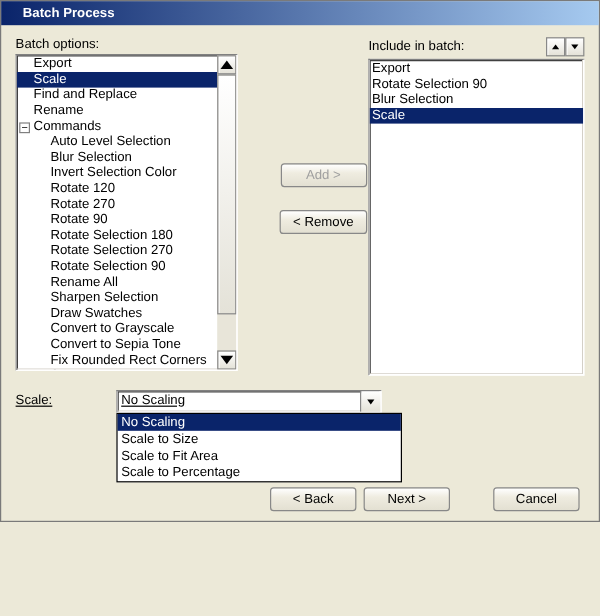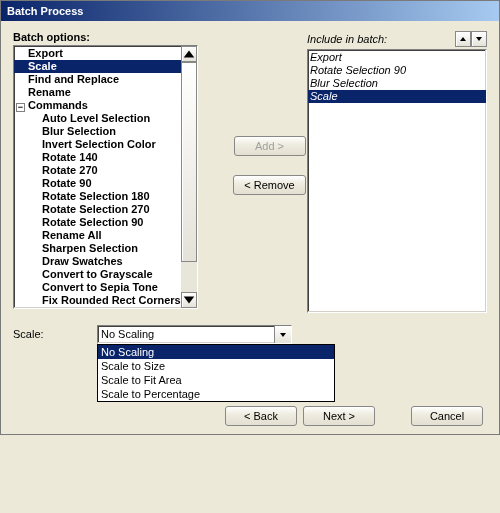--- a/index.html
+++ b/index.html
@@ -13,32 +13,32 @@
   .window {
     width: 500px;
     background: #ece9d8;
     border: 1px solid #7a7a7a;
     box-sizing: border-box;
   }
   .titlebar {
     background: linear-gradient(to right, #0a246a, #a6caf0);
     color: #fff;
     font-weight: bold;
-    padding: 4px 6px;
+    padding: 4px 18px;
     font-size: 11px;
   }
   .content {
     padding: 10px 12px 8px 12px;
   }
   .row-top {
     display: flex;
     align-items: flex-start;
   }
-  .left-col { width: 219px; font-weight: bold; }
-  .right-col { width: 180px; font-style: italic; }
+  .left-col { width: 219px; }
+  .right-col { width: 180px; }
   .mid-col {
     flex: 1;
     display: flex;
     flex-direction: column;
     align-items: center;
     padding-top: 105px;
     gap: 19px;
   }
   .label { margin-bottom: 2px; }
   .updown {
@@ -142,32 +142,33 @@
     border: 1px solid #888;
     border-radius: 3px;
     font-family: inherit;
     font-size: 11px;
     text-align: center;
     cursor: default;
   }
   .btn.disabled { color: #a0a0a0; }
   .bottom-section {
     margin-top: 12px;
+    text-decoration: underline;
   }
   .scale-row {
     display: flex;
     align-items: flex-start;
   }
   .scale-label {
     width: 84px;
     padding-top: 3px;
   }
   .combo-wrap {
     position: relative;
-    width: 195px;
+    width: 221px;
   }
   .combo {
     display: flex;
     height: 19px;
     border-top: 1px solid #808080;
     border-left: 1px solid #808080;
     border-right: 1px solid #fff;
     border-bottom: 1px solid #fff;
     box-shadow: inset -1px -1px 0 #d4d0c8, inset 1px 1px 0 #404040;
     background: #fff;
@@ -232,21 +233,21 @@
           <div class="list-inner">
             <ul id="batch-tree">
                 <li class="indent1"><span>Export</span></li>
                 <li class="indent1 selected"><span>Scale</span></li>
                 <li class="indent1"><span>Find and Replace</span></li>
                 <li class="indent1"><span>Rename</span></li>
                 <li><span class="tree-toggle">−</span><span>Commands</span></li>
                 <li class="indent2"><span>Auto Level Selection</span></li>
                 <li class="indent2"><span>Blur Selection</span></li>
                 <li class="indent2"><span>Invert Selection Color</span></li>
-                <li class="indent2"><span>Rotate 140</span></li>
+                <li class="indent2"><span>Rotate 120</span></li>
                 <li class="indent2"><span>Rotate 270</span></li>
                 <li class="indent2"><span>Rotate 90</span></li>
                 <li class="indent2"><span>Rotate Selection 180</span></li>
                 <li class="indent2"><span>Rotate Selection 270</span></li>
                 <li class="indent2"><span>Rotate Selection 90</span></li>
                 <li class="indent2"><span>Rename All</span></li>
                 <li class="indent2"><span>Sharpen Selection</span></li>
                 <li class="indent2"><span>Draw Swatches</span></li>
                 <li class="indent2"><span>Convert to Grayscale</span></li>
                 <li class="indent2"><span>Convert to Sepia Tone</span></li>

